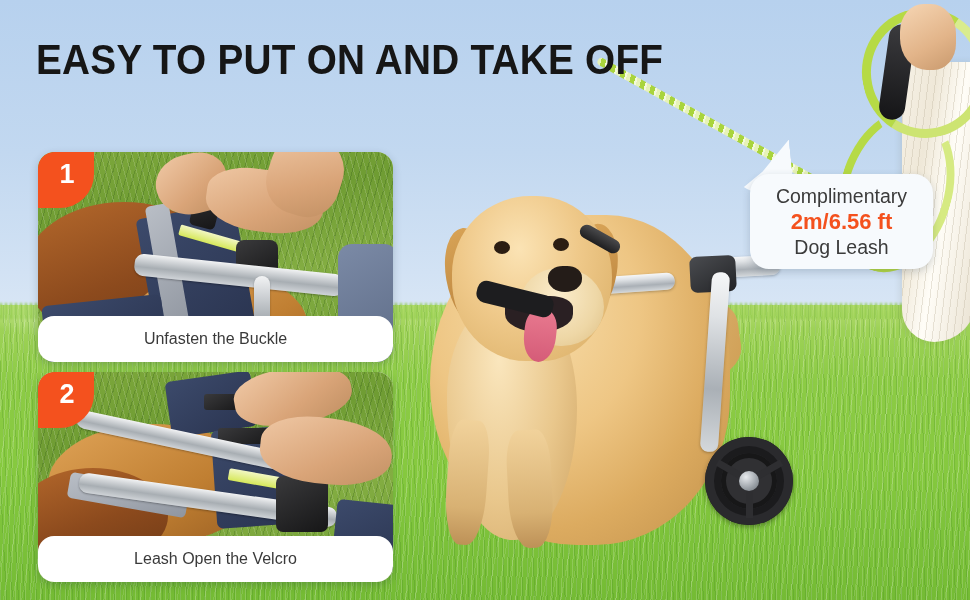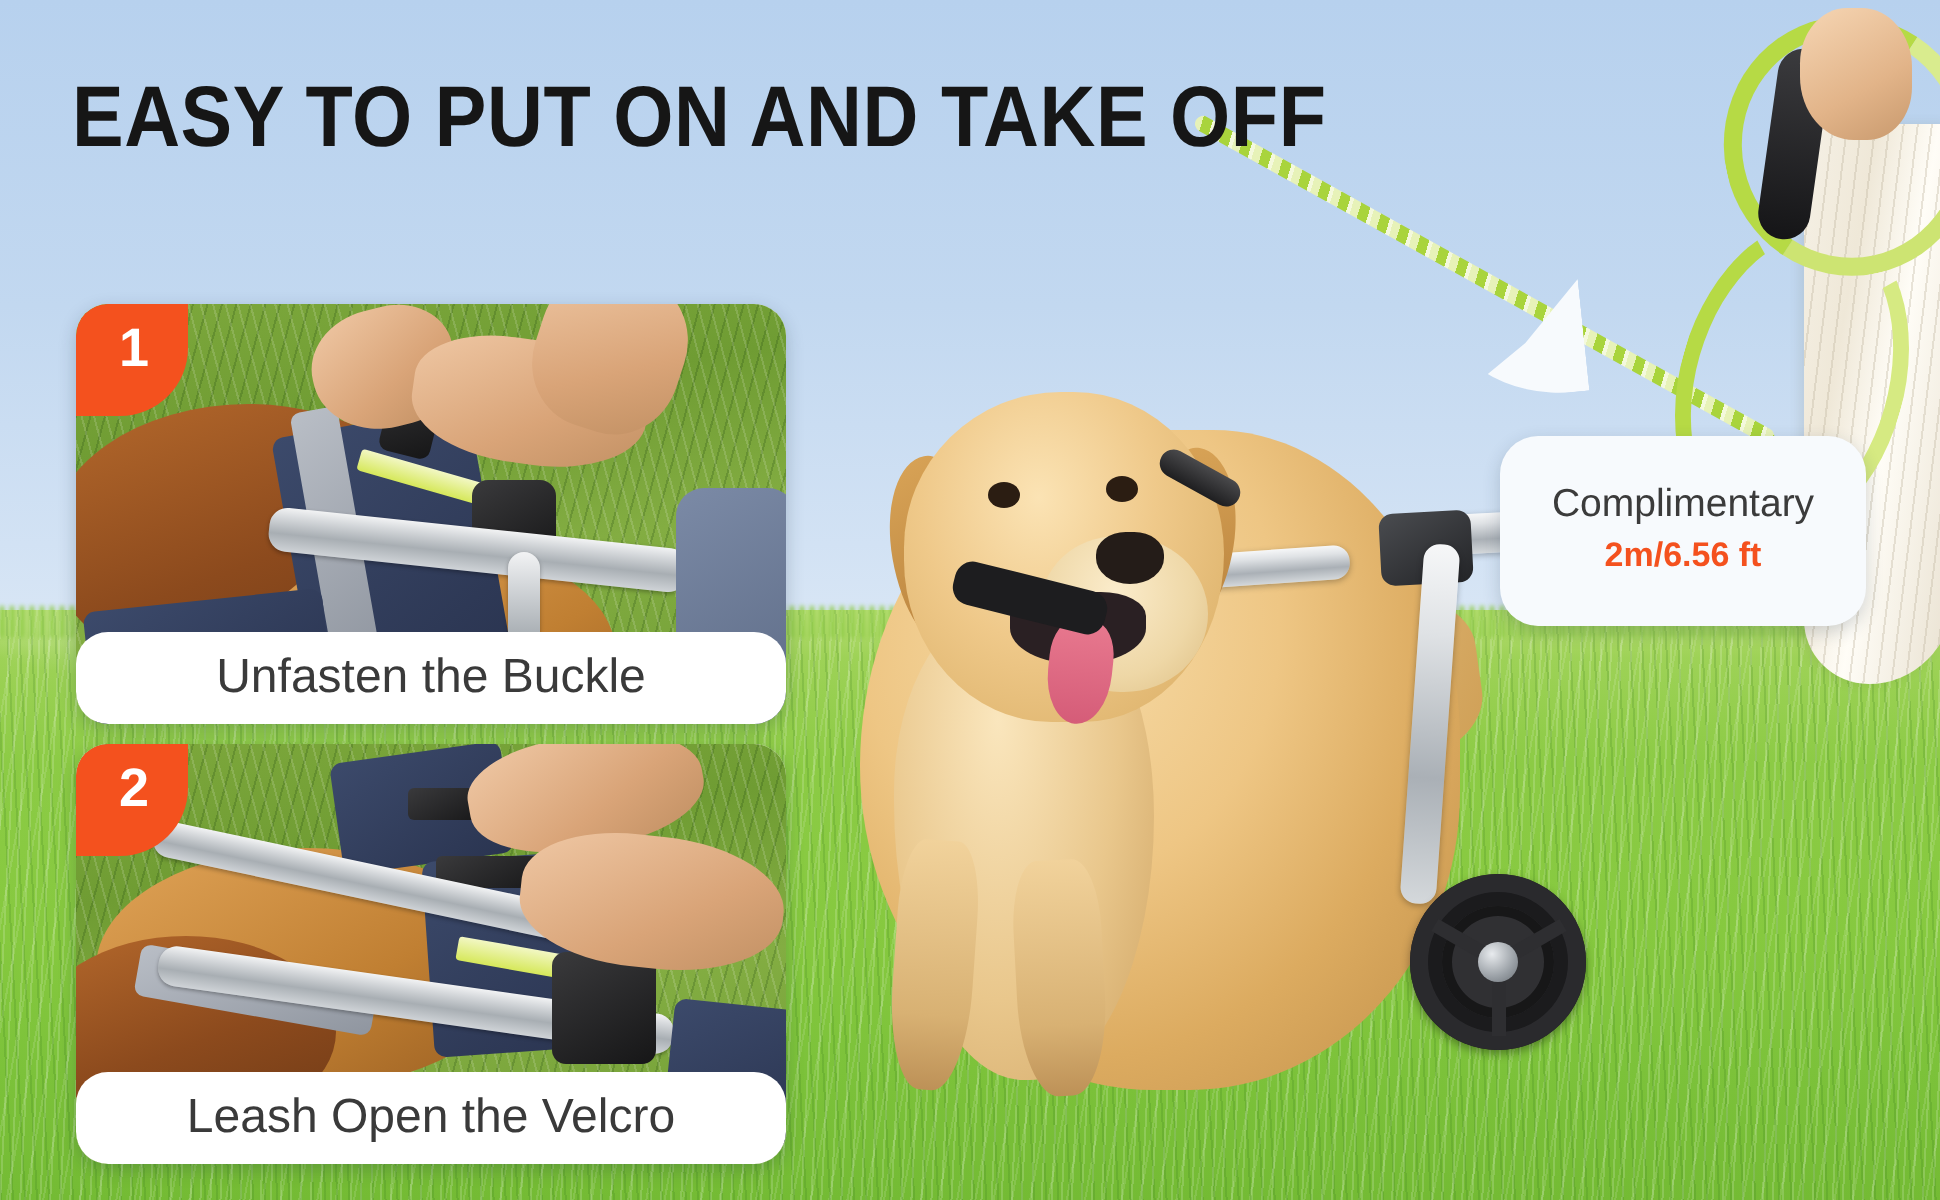--- a/index.html
+++ b/index.html
@@ -39,21 +39,21 @@
   
   .card{position:absolute;left:38px;width:355px;height:210px;
     background:#fff;border-radius:16px;overflow:hidden;
     box-shadow:0 3px 9px rgba(20,40,60,.22);}
   .card1{top:152px;}
   .card2{top:372px;}
   .card-photo{position:absolute;left:0;top:0;width:355px;height:210px;overflow:hidden;}
   .card-caption{position:absolute;left:0;bottom:0;width:355px;height:46px;
     background:#fff;border-radius:16px;
     display:flex;align-items:center;justify-content:center;
-    font-size:24px;color:#3a3a3a;}
+    font-size:16px;color:#3a3a3a;}
   .badge{position:absolute;left:0;top:0;width:56px;height:56px;
     background:#f4511e;border-radius:16px 0 34px 0;z-index:4;
     display:flex;align-items:flex-start;justify-content:center;}
   .badge span{font-size:27px;font-weight:700;color:#fff;line-height:44px;
     font-family:"Liberation Sans",sans-serif;padding-left:2px;}
 
   
   .ph-grass{position:absolute;left:0;top:0;width:355px;height:210px;
     background:linear-gradient(170deg,#7da83c 0%,#6f9c33 30%,#83ad42 60%,#719e35 100%);}
   .ph-grass:after{content:"";position:absolute;inset:0;
@@ -148,27 +148,27 @@
   .skirt{position:absolute;left:902px;top:62px;width:74px;height:280px;
     background:linear-gradient(100deg,#f6f1e6 0%,#efe8d8 30%,#fffdf7 55%,#e8e0cf 100%);
     border-radius:12px 0 44px 34px;box-shadow:-2px 0 6px rgba(80,80,60,.12);}
   .skirt:after{content:"";position:absolute;inset:0;border-radius:inherit;
     background-image:repeating-linear-gradient(97deg, rgba(190,180,158,.35) 0 1px, transparent 1px 7px);}
 
   
   .callout{position:absolute;left:750px;top:174px;width:183px;height:95px;
     background:#f7fafd;border-radius:19px;
     box-shadow:0 3px 9px rgba(30,50,70,.20);
-    display:flex;flex-direction:column;align-items:center;justify-content:center;z-index:6;margin-top:44px;}
+    display:flex;flex-direction:column;align-items:center;justify-content:center;z-index:6;}
   .callout-tail{position:absolute;left:722px;top:143px;width:70px;height:56px;
     background:#f7fafd;z-index:5;
     border-radius:0 0 0 90%;transform:rotate(-6deg);
     clip-path:polygon(100% 0,100% 100%,0 100%,58% 52%);}
   .c-l1{font-size:19.5px;color:#3b3b3b;line-height:25px;}
-  .c-l2{font-size:17px;color:#f4511e;font-weight:700;line-height:26px;}
+  .c-l2{font-size:22px;color:#f4511e;font-weight:700;line-height:26px;}
   .c-l3{font-size:19.5px;color:#3b3b3b;line-height:25px;}
 </style>
 </head>
 <body>
 
 <div class="stage">
 
   <div class="sky"></div>
   <div class="grass"></div>
   <div class="grass-edge"></div>
@@ -209,20 +209,21 @@
     <div class="leash-loop"></div>
     <div class="leash-loop2"></div>
     <div class="handle-pad"></div>
     <div class="person-hand"></div>
   </div>
 
   <div class="callout-tail"></div>
   <div class="callout">
     <div class="c-l1">Complimentary</div>
     <div class="c-l2">2m/6.56 ft</div>
+    <div class="c-l3">Dog Leash</div>
   </div>
 
   <div class="headline">EASY TO PUT ON AND TAKE OFF</div>
 
   <div class="card card1">
     <div class="card-photo">
       <div class="ph-grass"></div>
       <div class="fur" style="left:-14px;top:50px;width:200px;height:140px;"></div>
       <div class="fur fur2" style="left:90px;top:120px;width:180px;height:110px;"></div>
       <div class="harness" style="left:108px;top:58px;width:100px;height:130px;transform:rotate(-10deg);"></div>

